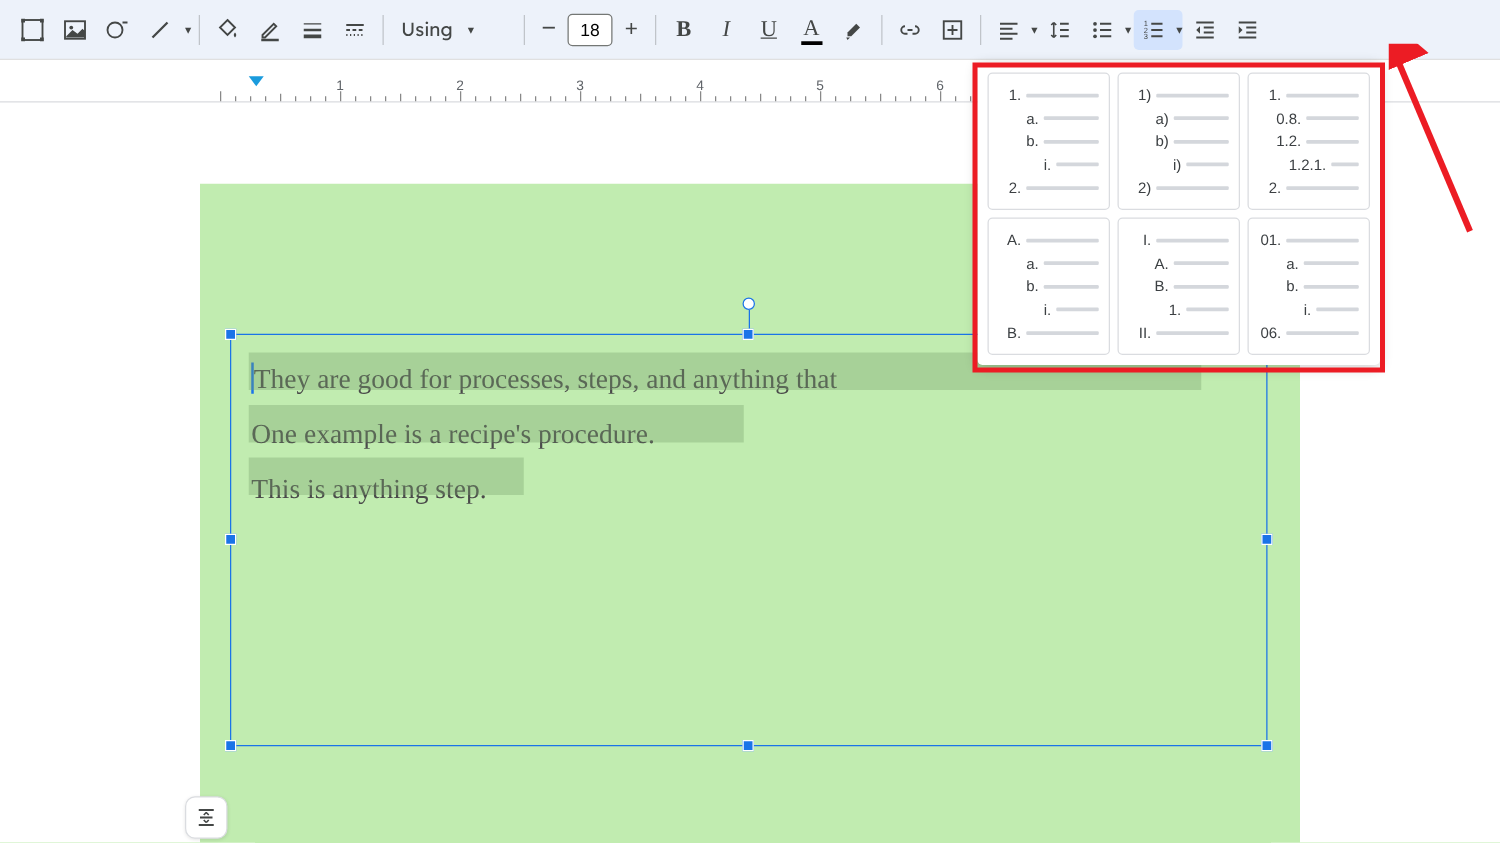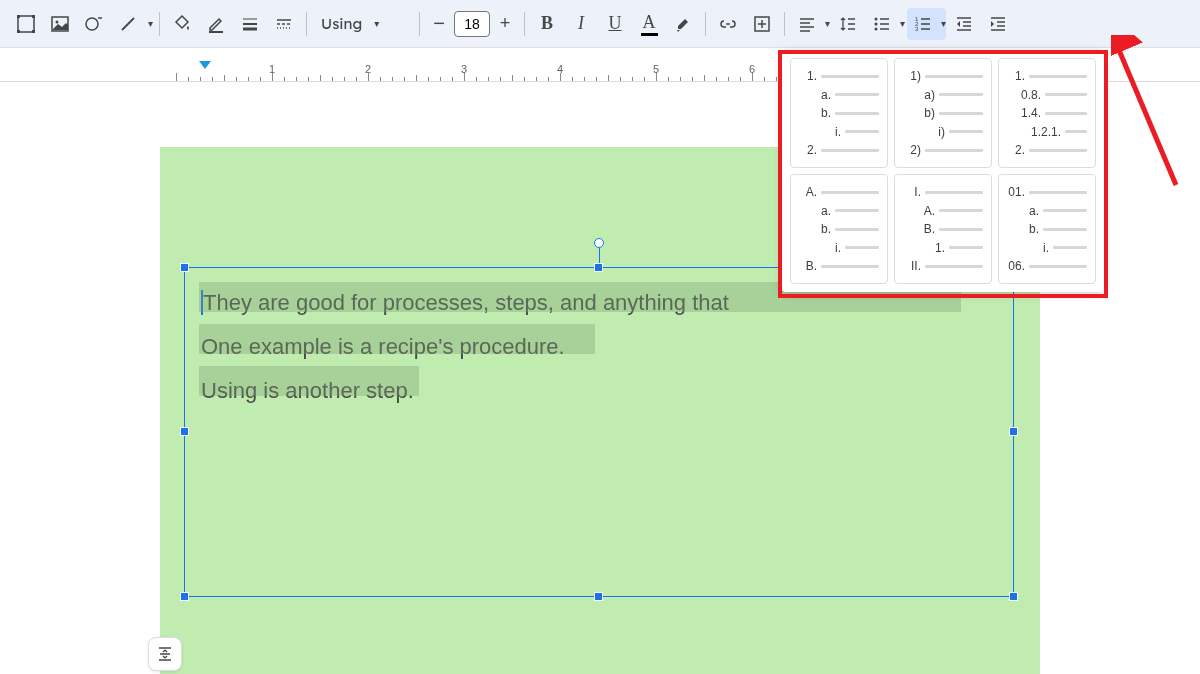--- a/index.html
+++ b/index.html
@@ -29,21 +29,21 @@
 .slide-bg { position: absolute; left: 160px; top: 65px; width: 880px; height: 540px; background: #c1ecb0; }
 .title-text { position: absolute; left: 40px; top: 68px; font-family: 'Lexend', sans-serif; font-size: 30px; font-weight: 600; color: #1a1a1a; }
 .text-box { position: absolute; left: 24px; top: 120px; width: 830px; height: 330px; border: 1.5px solid #1a73e8; }
 .handle { position: absolute; width: 9px; height: 9px; background: #1a73e8; border: 1px solid #fff; }
 .handle.tl { top: -5px; left: -5px; } .handle.tr { top: -5px; right: -5px; }
 .handle.bl { bottom: -5px; left: -5px; } .handle.br { bottom: -5px; right: -5px; }
 .handle.tm { top: -5px; left: 50%; margin-left: -5px; } .handle.bm { bottom: -5px; left: 50%; margin-left: -5px; }
 .handle.lm { top: 50%; left: -5px; margin-top: -5px; } .handle.rm { top: 50%; right: -5px; margin-top: -5px; }
 .rotate-handle { position: absolute; top: -30px; left: 50%; width: 10px; height: 10px; margin-left: -5px; background: #fff; border: 1.5px solid #1a73e8; border-radius: 50%; }
 .rotate-line { position: absolute; top: -20px; left: 50%; width: 1px; height: 15px; background: #1a73e8; }
-.body-text { padding: 14px 16px; font-family: Liberation Sans, sans-serif; font-size: 22px; color: #4a4a4a; line-height: 1.9; position: relative; }
+.body-text { padding: 14px 16px; font-family: Liberation Serif, serif; font-size: 22px; color: #4a4a4a; line-height: 1.9; position: relative; }
 .sel-line { display: inline-block; margin-bottom: 2px; }
 .sel-overlay { position: absolute; background: rgba(120,160,110,0.35); }
 
 
 .float-btn { position: absolute; left: 148px; top: 555px; width: 34px; height: 34px; background: #fff; border: 1px solid #dadce0; border-radius: 8px; display: flex; align-items: center; justify-content: center; box-shadow: 0 1px 3px rgba(0,0,0,0.1); }
 
 
 .list-panel { position: absolute; top: 50px; left: 782px; width: 322px; background: #fff; box-shadow: 0 2px 10px rgba(0,0,0,0.2); border-radius: 4px; z-index: 100; padding: 8px; display: grid; grid-template-columns: repeat(3, 1fr); gap: 6px; }
 .list-option { border: 1px solid #dadce0; border-radius: 4px; height: 110px; padding: 10px 8px; cursor: pointer; display: flex; flex-direction: column; justify-content: space-between; font-size: 12px; color: #3c4043; font-family: Arial; }
 .lo-row { display: flex; align-items: center; gap: 4px; white-space: nowrap; }
@@ -304,21 +304,21 @@
       <div class="handle rm"></div>
       <div class="handle bl"></div>
       <div class="handle bm"></div>
       <div class="handle br"></div>
       <div class="body-text">
         <div class="sel-overlay" style="left:14px;top:14px;width:762px;height:30px;"></div>
         <div class="sel-overlay" style="left:14px;top:56px;width:396px;height:30px;"></div>
         <div class="sel-overlay" style="left:14px;top:98px;width:220px;height:30px;"></div>
         <div class="sel-line"><span style="border-left:2px solid #1a73e8;">They are good for processes, steps, and anything that</span></div><br>
         <div class="sel-line"><span>One example is a recipe's procedure.</span></div><br>
-        <div class="sel-line"><span>Using is another step.</span></div>
+        <div class="sel-line"><span>This is anything step.</span></div>
       </div>
     </div>
   </div>
   <div class="float-btn">
     <svg width="18" height="18" viewBox="0 0 18 18">
         <line x1="3" y1="3" x2="15" y2="3" stroke="#444746" stroke-width="1.5"></line>
         <line x1="3" y1="15" x2="15" y2="15" stroke="#444746" stroke-width="1.5"></line>
         <line x1="4" y1="9" x2="14" y2="9" stroke="#444746" stroke-width="1.5"></line>
         <path d="M9 5 L7 7 M9 5 L11 7 M9 13 L7 11 M9 13 L11 11" stroke="#444746" stroke-width="1.3" fill="none"></path>
       </svg>
@@ -373,21 +373,21 @@
     <div class="list-option">
       <div class="lo-row">
         <span class="lo-label">1.</span>
         <span class="lo-line"></span>
       </div>
       <div class="lo-row lo-indent1">
         <span class="lo-label">0.8.</span>
         <span class="lo-line"></span>
       </div>
       <div class="lo-row lo-indent1">
-        <span class="lo-label">1.4.</span>
+        <span class="lo-label">1.2.</span>
         <span class="lo-line"></span>
       </div>
       <div class="lo-row lo-indent2">
         <span class="lo-label">1.2.1.</span>
         <span class="lo-line"></span>
       </div>
       <div class="lo-row">
         <span class="lo-label">2.</span>
         <span class="lo-line"></span>
       </div>

